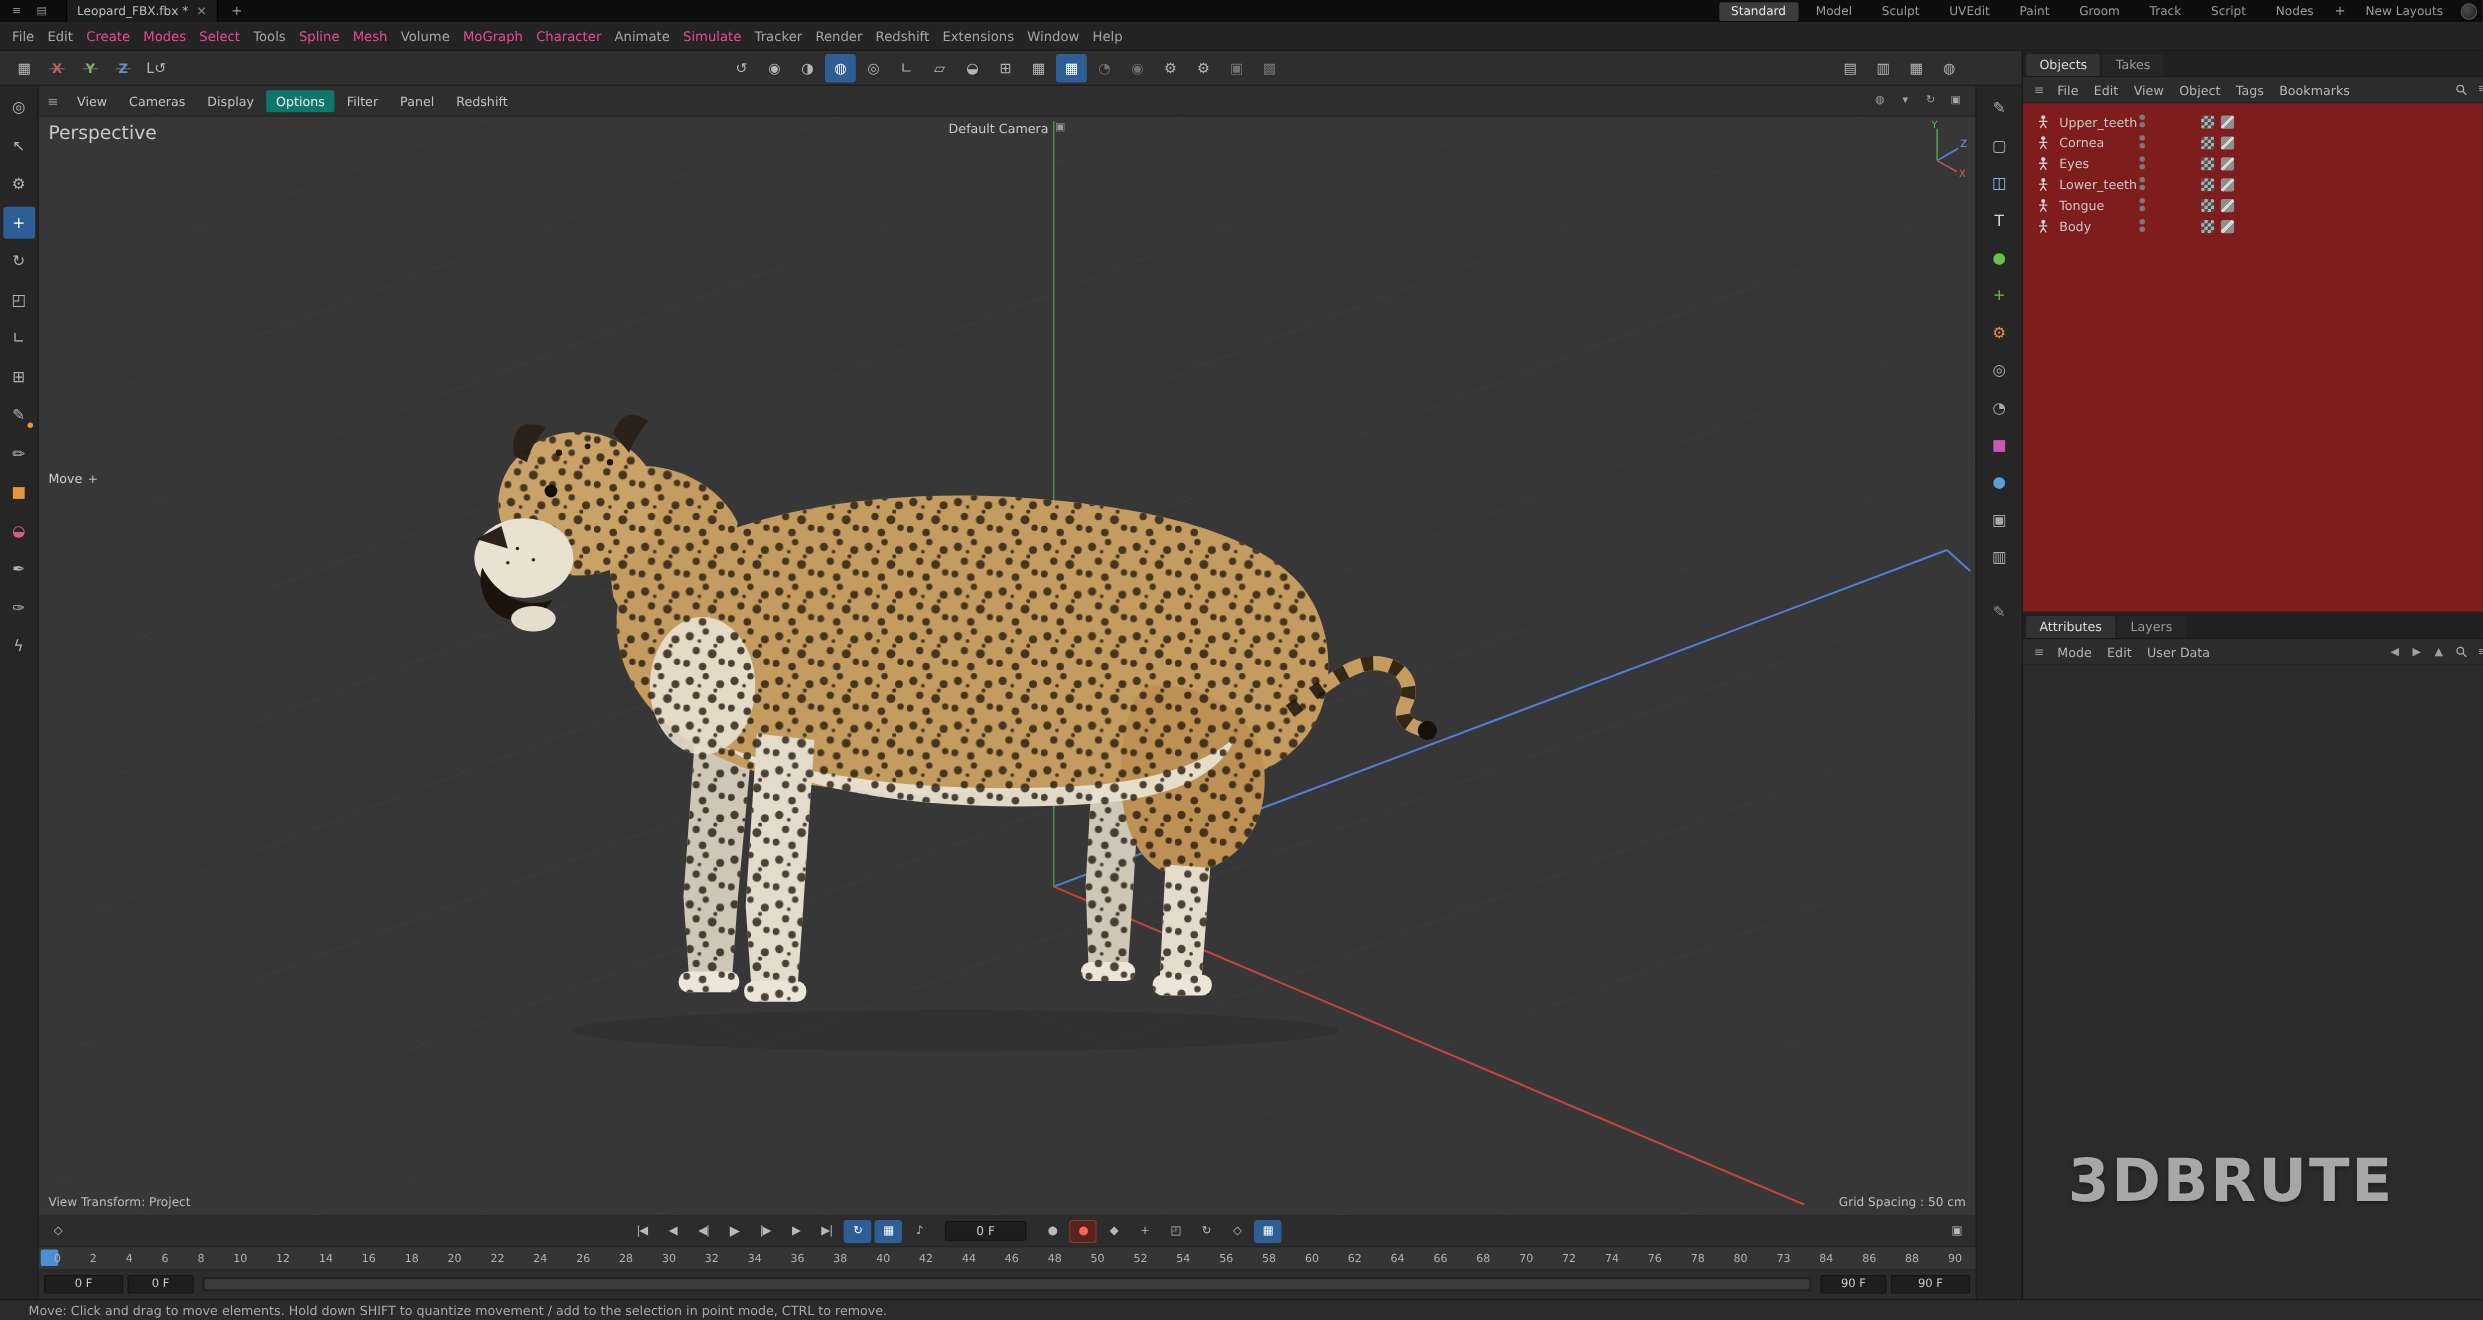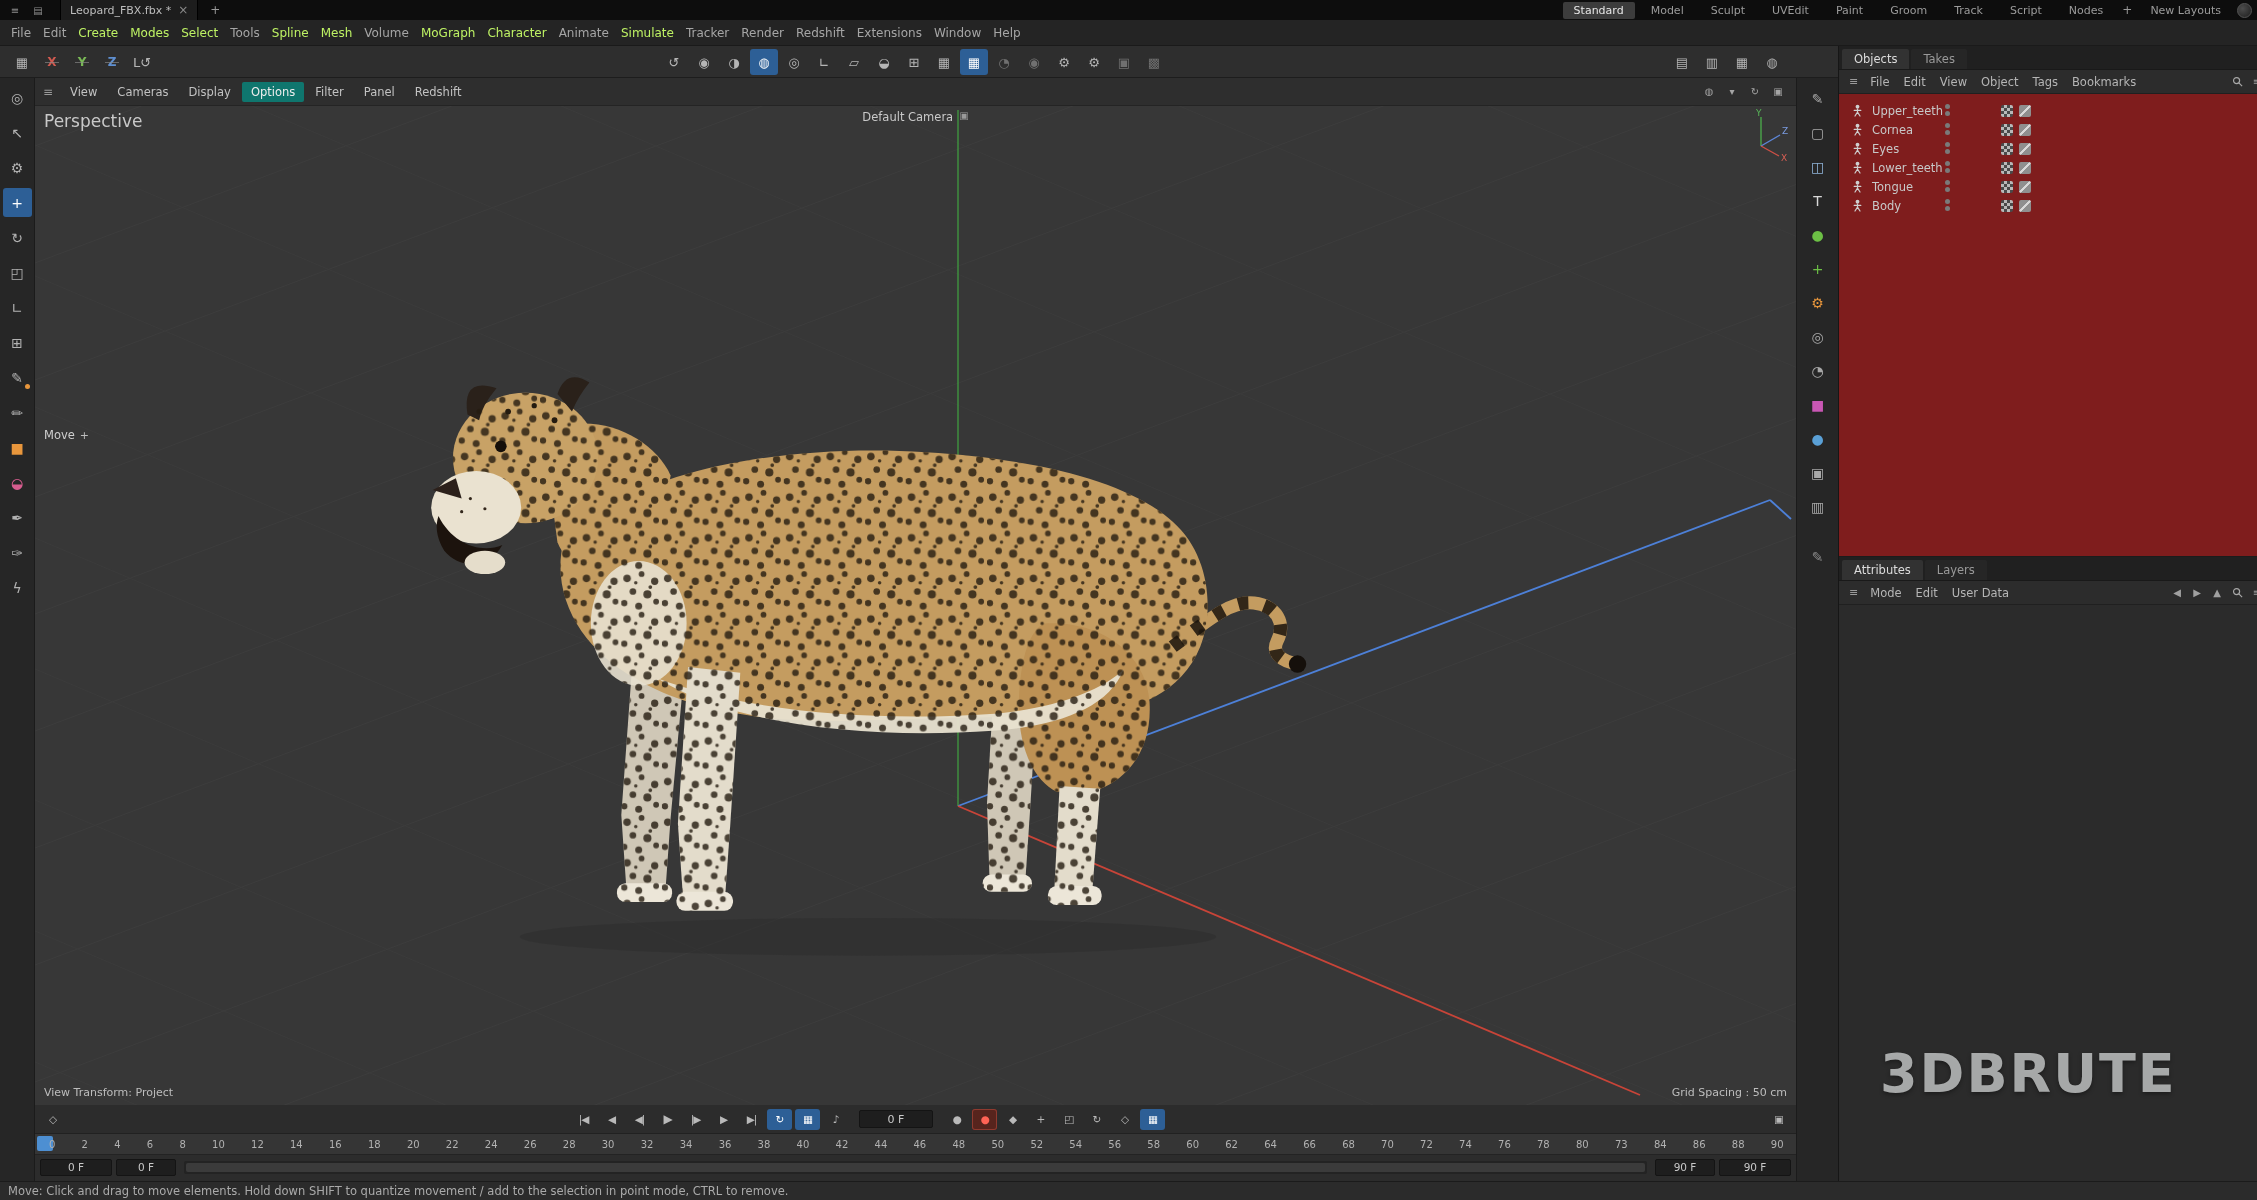--- a/index.html
+++ b/index.html
@@ -14,21 +14,21 @@
 #tab-add{margin-left:6px;color:#9a9a9a;font-size:12px;padding:0 6px}
 #layout-tabs{margin-left:auto;display:flex;align-items:center;gap:5px}
 .ltab{padding:2px 11px;color:#9b9b9b;border-radius:2px}
 .ltab.active{background:#3c3c3c;color:#e6e6e6}
 #layout-add{color:#9a9a9a;padding:0 8px;font-size:12px}
 #new-layouts{color:#9b9b9b;padding:0 10px}
 #avatar{width:15px;height:15px;border-radius:50%;background:radial-gradient(circle at 35% 35%,#4d4d4d,#1d1d1d);margin:0 5px 0 6px;border:1px solid #555}
 
 #menubar{position:absolute;left:0;top:20px;width:2257px;height:26px;background:#242424;border-bottom:1px solid #1a1a1a;display:flex;align-items:center;padding-left:5px;font-size:12px;z-index:20}
 .mitem{padding:3px 6px;color:#a6a6a6}
-.mitem.bright{color:#bef264}
+.mitem.bright{color:#ec4899}
 
 #toolbar{position:absolute;left:0;top:46px;width:1838px;height:32px;background:#2e2e2e;border-bottom:1px solid #1d1d1d;z-index:10}
 .tb-group{position:absolute;top:3px;display:flex;gap:2px;align-items:center}
 #tb-left{left:8px}#tb-center{left:660px}#tb-right{right:52px}
 .tb-btn{position:relative;width:28px;height:26px;display:flex;align-items:center;justify-content:center;font-size:13px;color:#b5b5b5;border-radius:3px}
 .tb-btn.active{background:#2d5f96;color:#fff}
 .tb-btn.dim span{color:#707070}
 .tb-btn.axis span{font-weight:bold;font-size:12px}
 .tb-btn.axis:after{content:"";position:absolute;left:7px;right:7px;top:13px;height:1px;background:#8b8b8b;opacity:.65}
 
@@ -93,21 +93,21 @@
 #tl-frame-field{width:74px;height:18px;margin:0 8px;background:#1e1e1e;border:1px solid #141414;border-radius:2px;font-size:11px;color:#cacaca;display:flex;align-items:center;justify-content:center}
 #tl-options{margin-left:auto}
 #tl-ruler{position:relative;height:21px;background:#353535;border-bottom:1px solid #232323}
 #tl-playhead{position:absolute;left:2px;top:2px;bottom:3px;width:16px;background:#4d8fd2;border-radius:2px}
 #tl-ticks{position:relative;display:flex;justify-content:space-between;align-items:center;height:100%;padding:0 12px 0 14px;font-size:10px;color:#b2b2b2}
 #tl-range{display:flex;align-items:center;height:24px;padding:0 5px;gap:4px}
 .rfield{height:17px;background:#1e1e1e;border:1px solid #141414;border-radius:2px;font-size:10.5px;color:#c9c9c9;display:flex;align-items:center;justify-content:center}
 .rtrack{flex:1;height:13px;background:#232323;border-radius:2px;margin:0 4px;position:relative}
 .rpill{position:absolute;left:2px;right:2px;top:2px;bottom:2px;background:#3b3b3b;border-radius:2px}
 
-#statusbar{position:absolute;left:0;top:1181px;width:2257px;height:19px;background:#2b2b2b;border-top:1px solid #1b1b1b;font-size:11.5px;color:#aaa;display:flex;align-items:center;padding-left:8px;z-index:20}
+#statusbar{position:absolute;left:0;top:1181px;width:2257px;height:19px;background:#2b2b2b;border-top:1px solid #1b1b1b;font-size:11.5px;color:#aaa;display:flex;align-items:center;padding-left:26px;z-index:20}
 #watermark{position:absolute;left:1880px;top:1042px;font-size:54px;font-weight:800;letter-spacing:2px;color:rgba(205,208,208,.78);text-shadow:0 2px 4px rgba(0,0,0,.35);z-index:60;font-family:"DejaVu Sans",sans-serif}
 </style>
 </head>
 <body>
 
 <div id="tabbar">
   <div id="win-icons">
       <div class="win-ic">
         <span>≡</span>
       </div>

